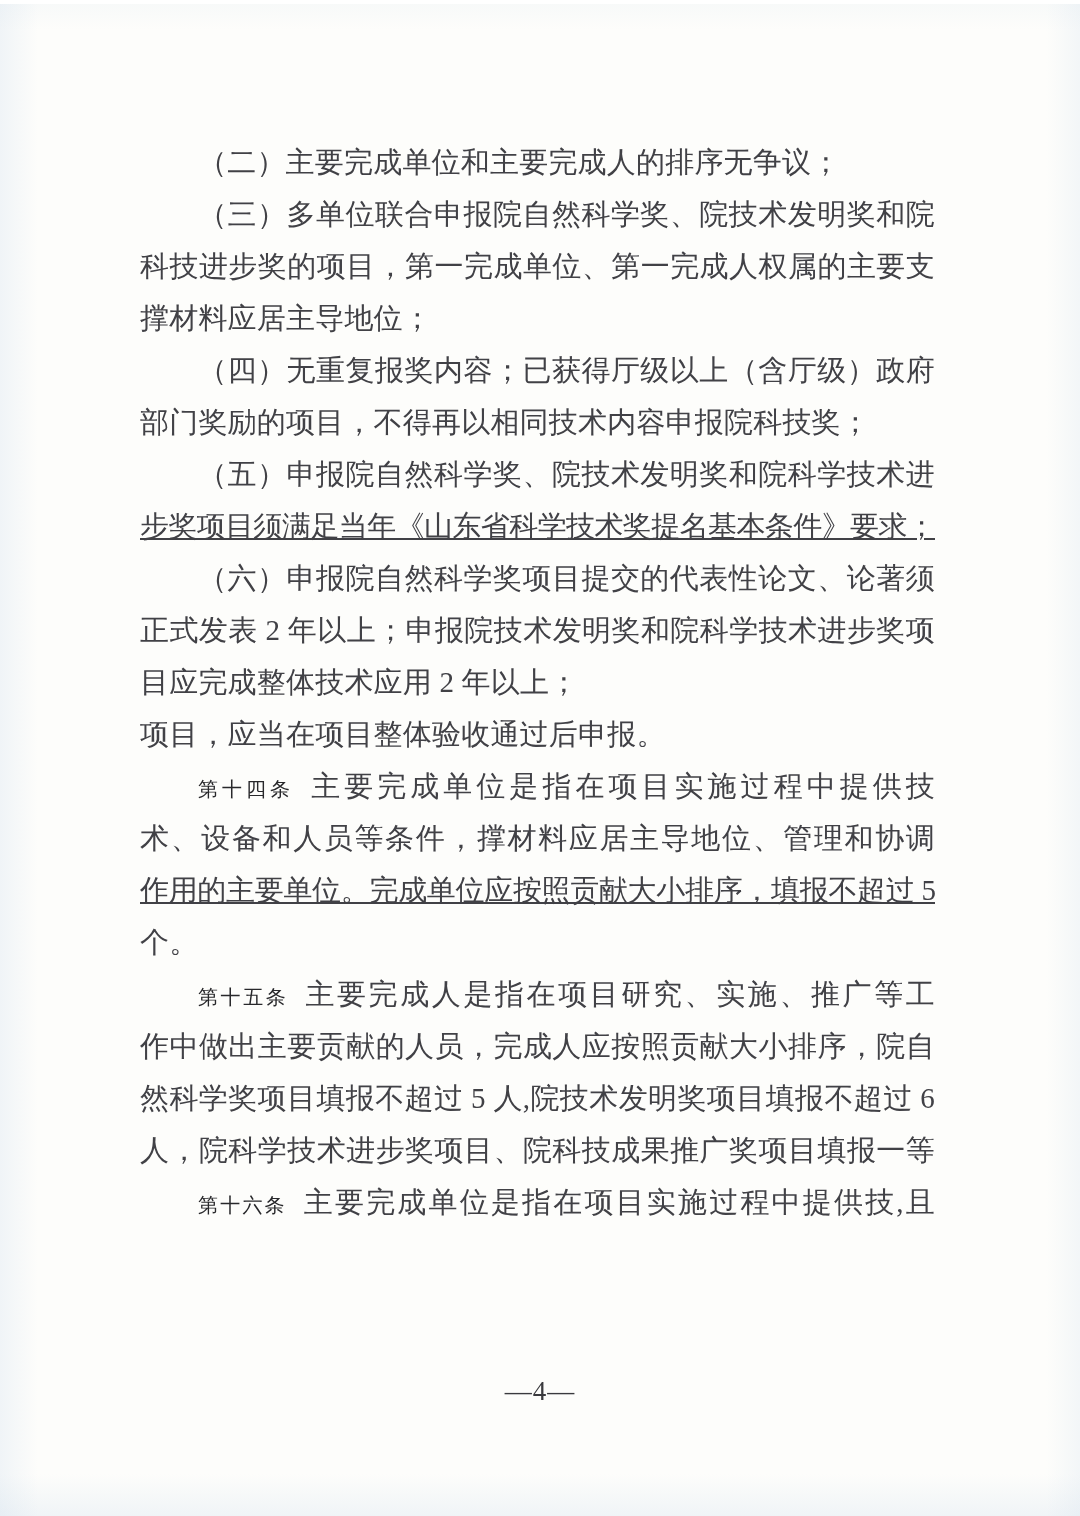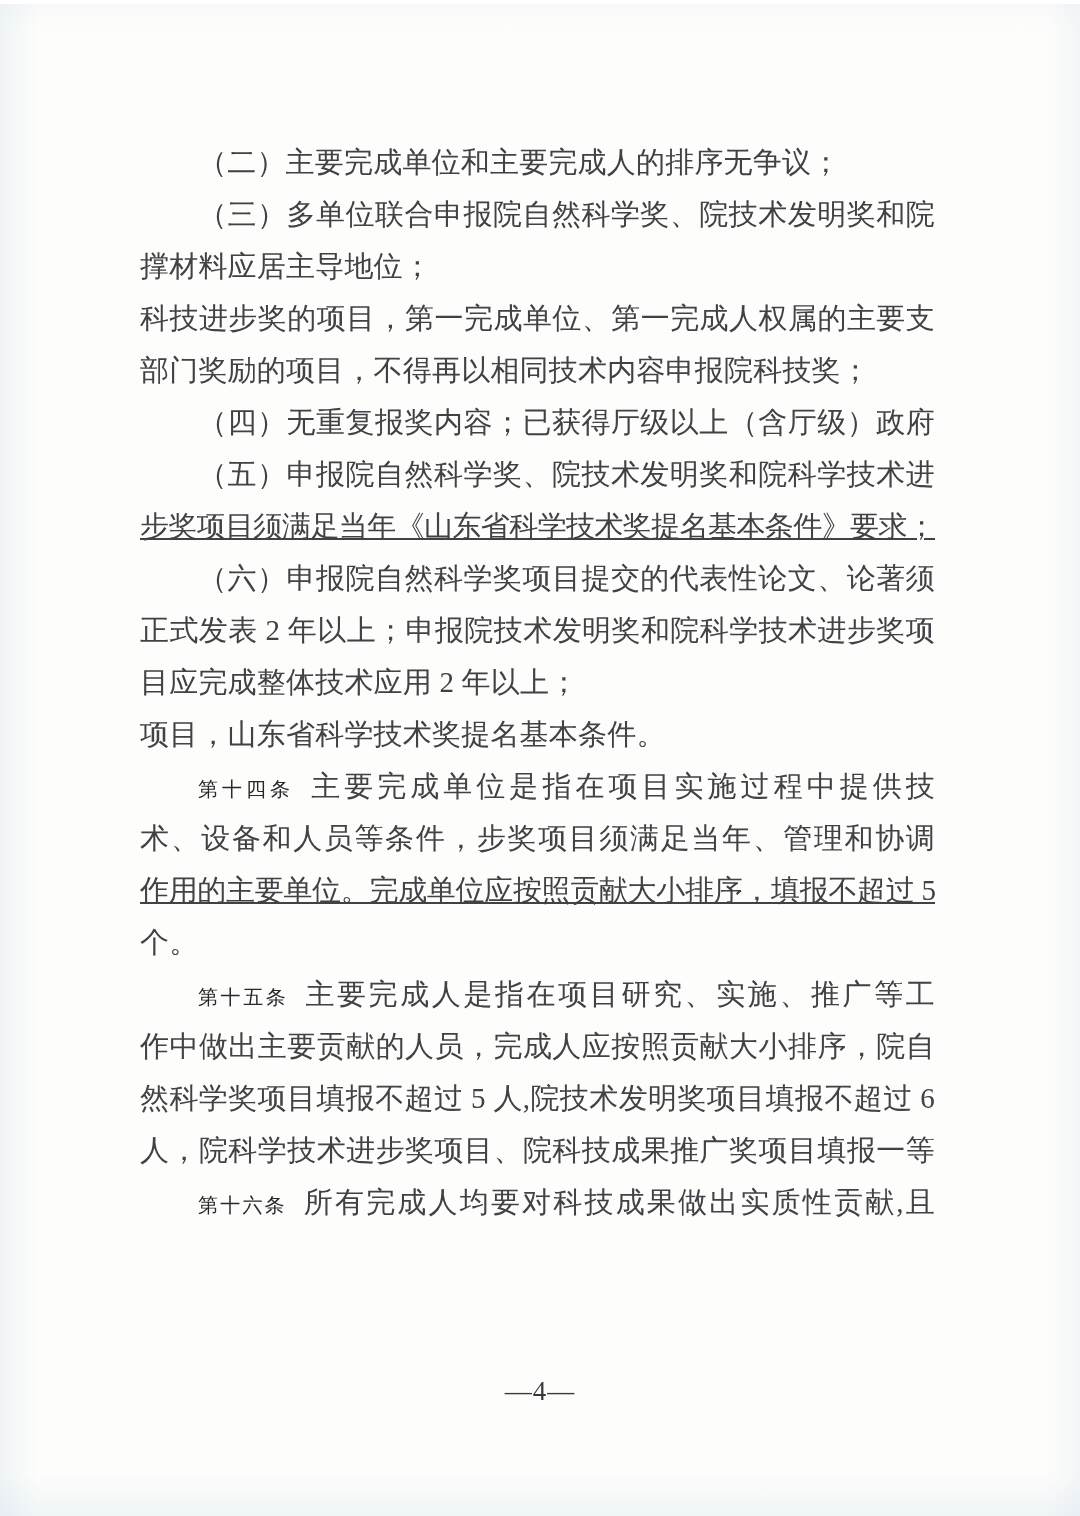--- a/index.html
+++ b/index.html
@@ -67,45 +67,45 @@
   }
 </style>
 </head>
 <body>
 
 <div class="page">
   <div class="content">
 
     <div class="line indent">（二）主要完成单位和主要完成人的排序无争议；</div>
     <div class="line indent just">（三）多单位联合申报院自然科学奖、院技术发明奖和院</div>
+    <div class="line just">科技进步奖的项目，第一完成单位、第一完成人权属的主要支</div>
     <div class="line">撑材料应居主导地位；</div>
-    <div class="line just">科技进步奖的项目，第一完成单位、第一完成人权属的主要支</div>
+    <div class="line indent just">（四）无重复报奖内容；已获得厅级以上（含厅级）政府</div>
     <div class="line">部门奖励的项目，不得再以相同技术内容申报院科技奖；</div>
-    <div class="line indent just">（四）无重复报奖内容；已获得厅级以上（含厅级）政府</div>
     <div class="line indent just">（五）申报院自然科学奖、院技术发明奖和院科学技术进</div>
     <div class="line just tight">步奖项目须满足当年《山东省科学技术奖提名基本条件》要求；</div>
     <div class="line indent just">（六）申报院自然科学奖项目提交的代表性论文、论著须</div>
     <div class="line just">正式发表 2 年以上；申报院技术发明奖和院科学技术进步奖项</div>
     <div class="line">目应完成整体技术应用 2 年以上；</div>
-    <div class="line">项目，山东省科学技术奖提名基本条件。</div>
+    <div class="line">项目，应当在项目整体验收通过后申报。</div>
 
     <div class="line indent just">
       <span class="term">第十四条</span><span>主要完成单位是指在项目实施过程中提供技</span>
     </div>
-    <div class="line just">术、设备和人员等条件，步奖项目须满足当年、管理和协调</div>
+    <div class="line just">术、设备和人员等条件，撑材料应居主导地位、管理和协调</div>
     <div class="line just tight">作用的主要单位。完成单位应按照贡献大小排序，填报不超过 5</div>
     <div class="line">个。</div>
 
     <div class="line indent just">
       <span class="term">第十五条</span><span>主要完成人是指在项目研究、实施、推广等工</span>
     </div>
     <div class="line just">作中做出主要贡献的人员，完成人应按照贡献大小排序，院自</div>
     <div class="line just">然科学奖项目填报不超过 5 人,院技术发明奖项目填报不超过 6</div>
     <div class="line just">人，院科学技术进步奖项目、院科技成果推广奖项目填报一等</div>
 
     <div class="line indent just">
-      <span class="term">第十六条</span><span>所有完成人均要对科技成果做出实质性贡献,且</span>
+      <span class="term">第十六条</span><span>主要完成单位是指在项目实施过程中提供技,且</span>
     </div>
 
   </div>
 
   <div class="page-number">—4—</div>
 </div>
 
 </body></html>

